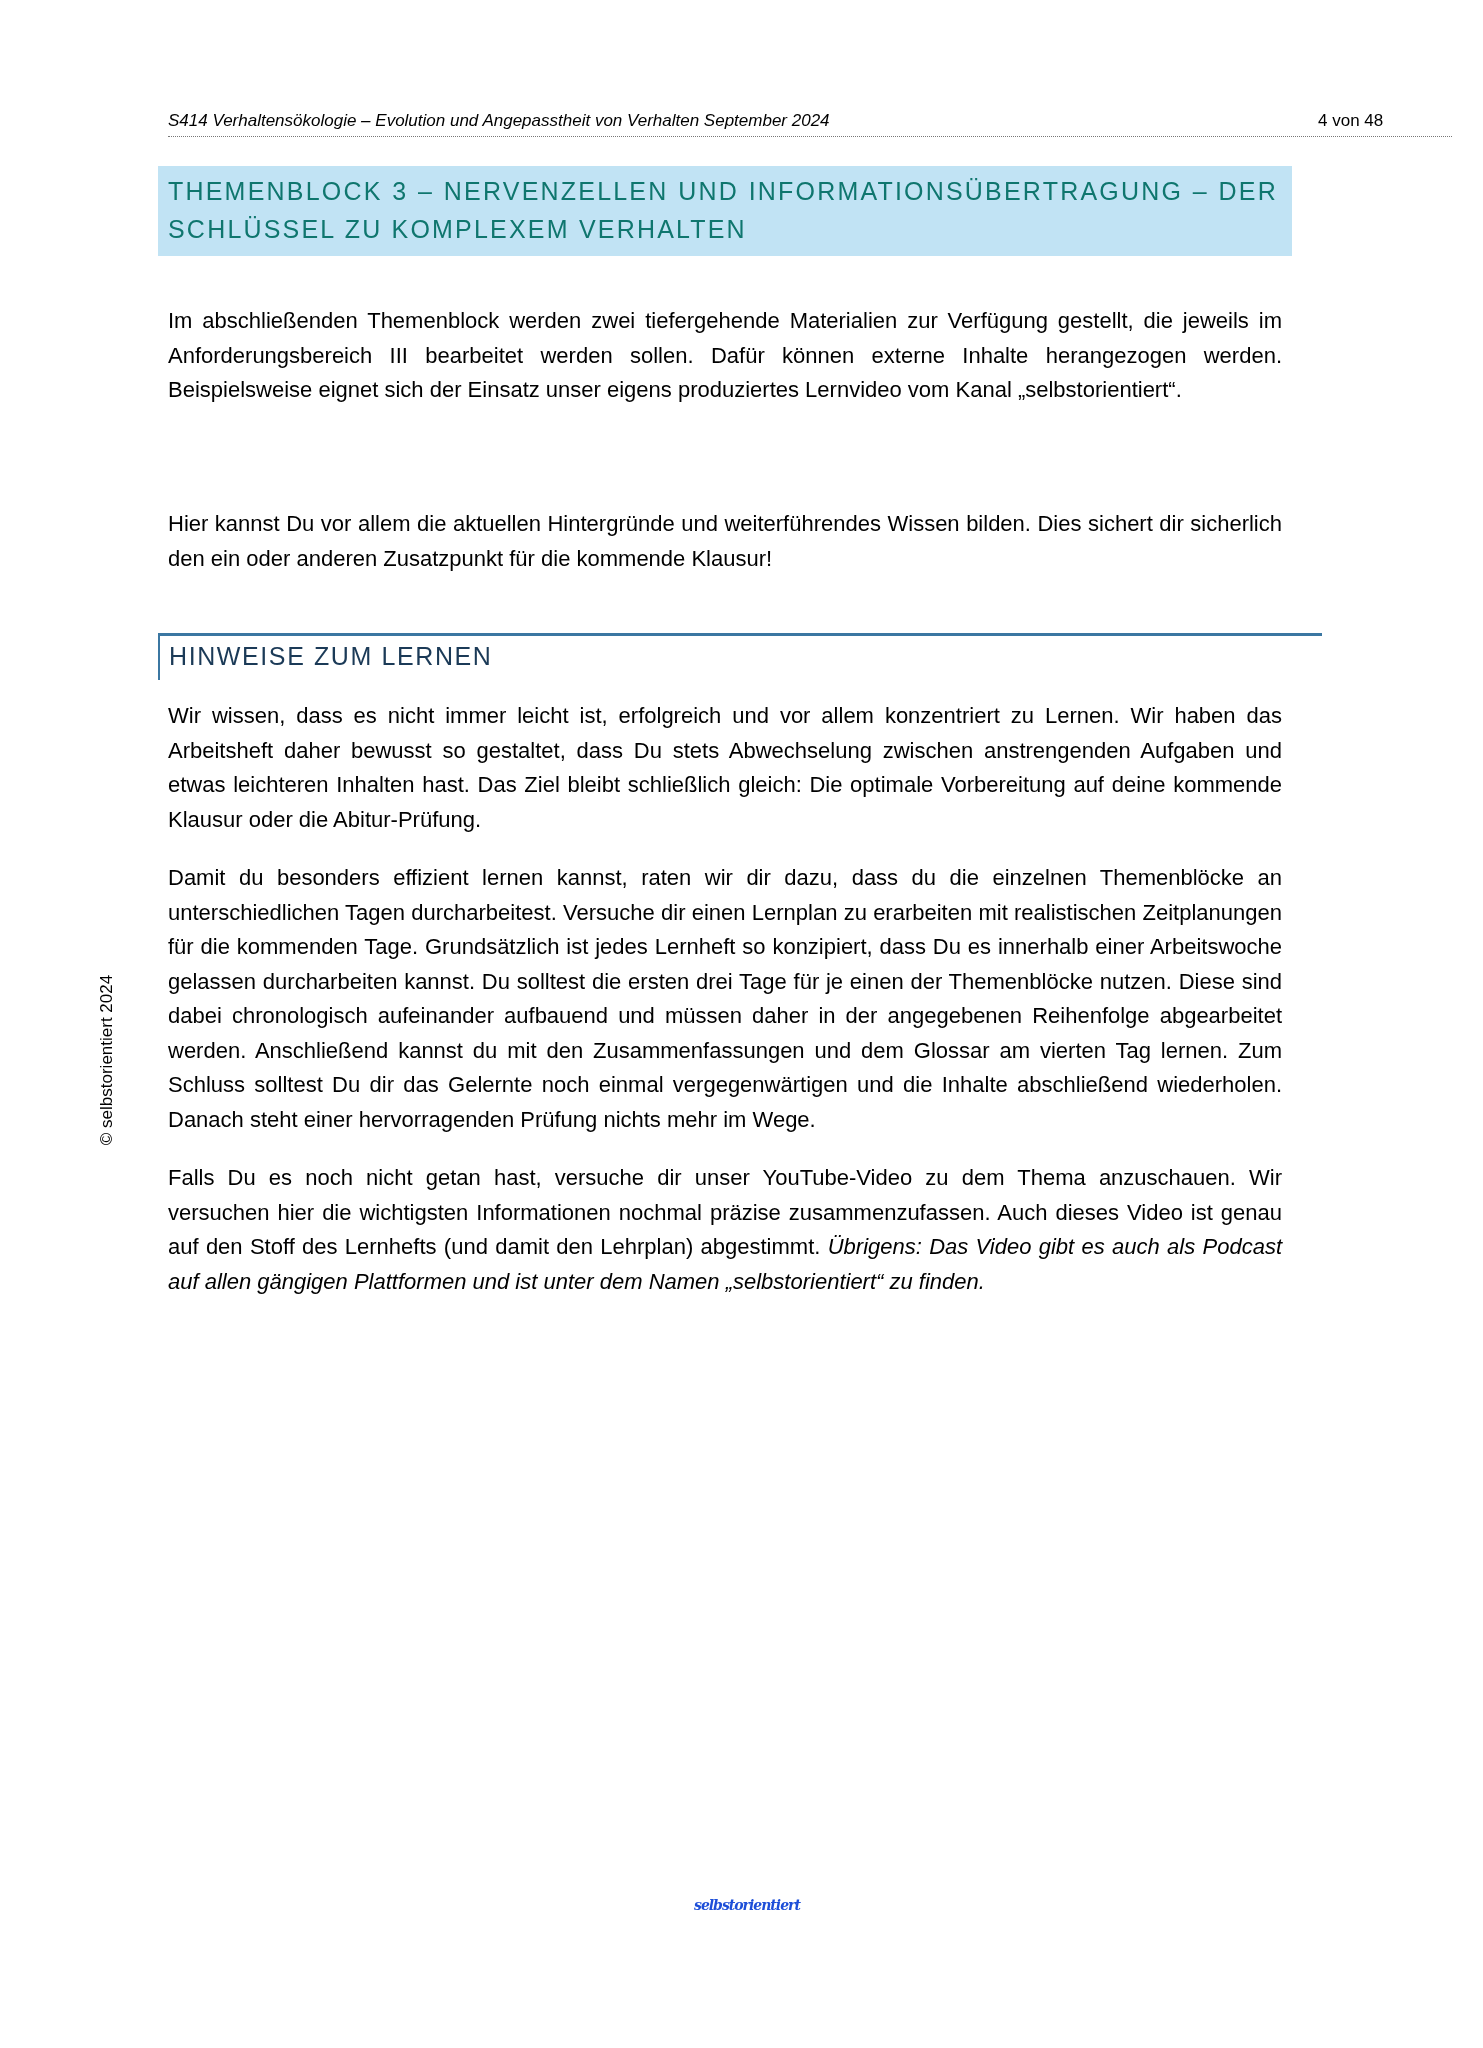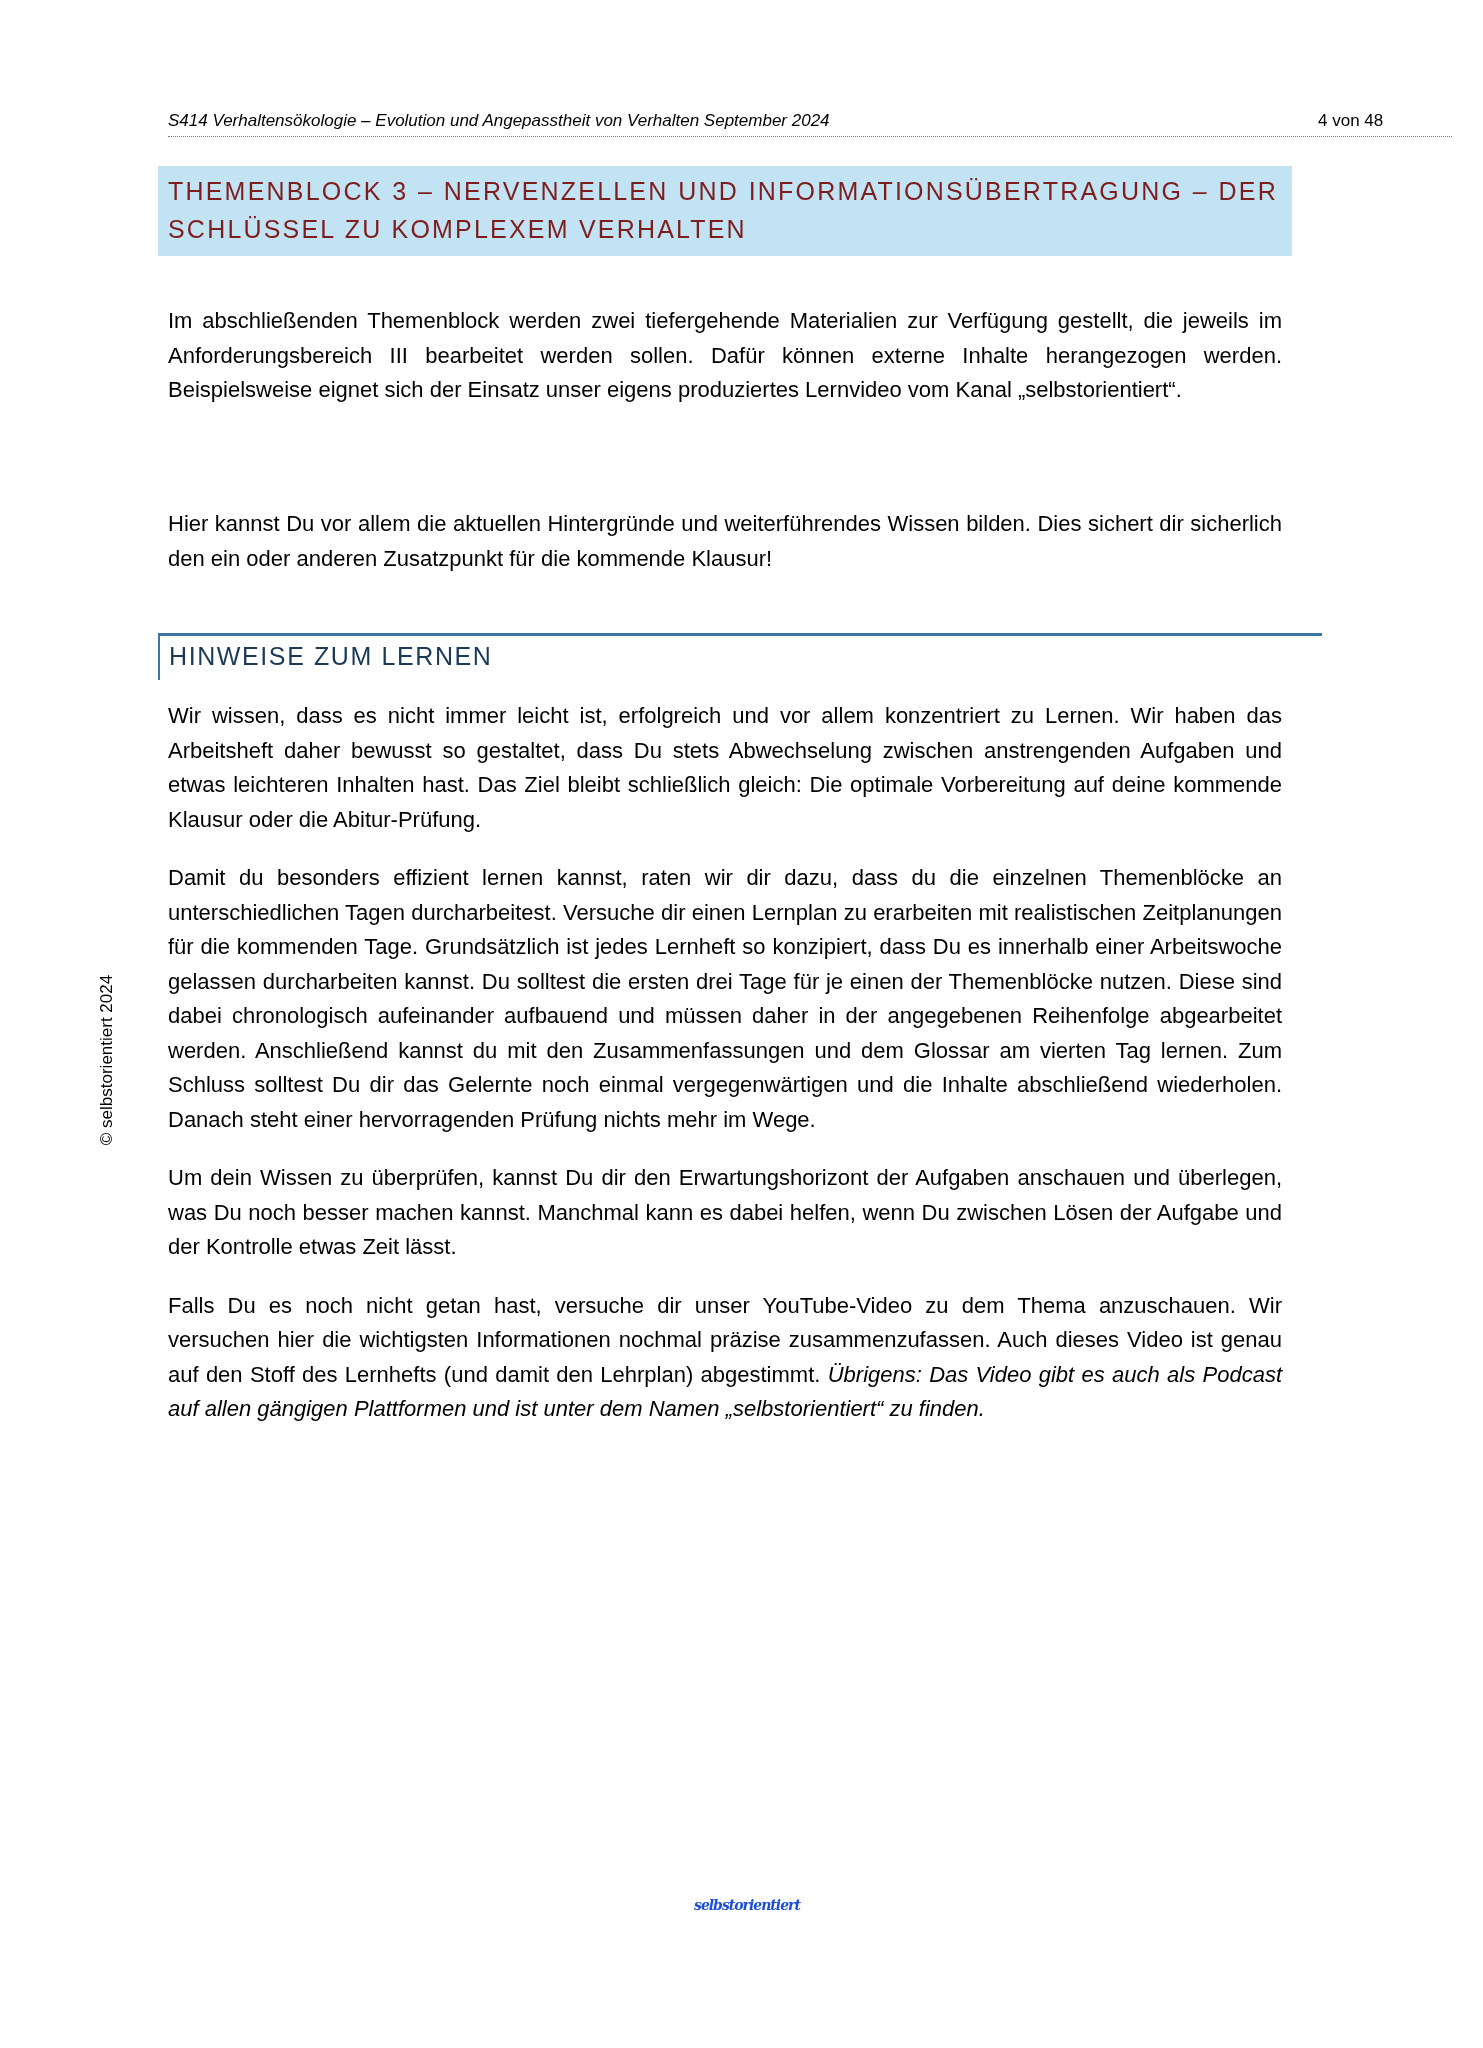--- a/index.html
+++ b/index.html
@@ -6,21 +6,21 @@
     body { width: 1483px; height: 2048px; position: relative; overflow: hidden;
            font-family: "Liberation Sans", sans-serif; color: #000; }
     .running-header { position: absolute; left: 168px; top: 108px; width: 1284px; height: 28px;
                       border-bottom: 1px dotted #777; font-size: 17px; }
     .running-header .title { position: absolute; left: 0; top: 3px; font-style: italic; }
     .running-header .pageno { position: absolute; left: 1150px; top: 3px; }
     .theme-box { position: absolute; left: 158px; top: 166px; width: 1134px; height: 90px;
                  background: #c1e3f4; }
     .theme-box .heading { position: absolute; left: 10px; top: 6px; width: 1110px;
                  font-size: 25px; letter-spacing: 2.2px; line-height: 38px; text-align: justify;
-                 text-align-last: left; color: #7f1d1d; }
+                 text-align-last: left; color: #0f766e; }
     .content { position: absolute; left: 168px; width: 1114px; font-size: 22px; line-height: 34.5px; }
     .content p { margin: 0; text-align: justify; }
     .subhead { font-weight: bold; font-size: 21.5px; }
     .hinweise { position: absolute; left: 158px; top: 633px; width: 1126px; height: 44px;
                 border-top: 3px solid #3b77a2; border-left: 2px solid #3b77a2; padding-left: 36px; }
     .hinweise .label { position: absolute; left: 9px; top: 6px; font-size: 25px;
                 letter-spacing: 1.6px; color: #1b3a57; }
     .side-copyright { position: absolute; left: 107px; top: 1060px; transform: translate(-50%,-50%) rotate(-90deg);
                       font-size: 17px; white-space: nowrap; }
     .footer-logo { position: absolute; left: 694px; top: 1897px; font-family: "DejaVu Serif", serif;
@@ -50,19 +50,18 @@
   <p style="margin-top: 40px;">Hier kannst Du vor allem die aktuellen Hintergründe und weiterführendes Wissen bilden. Dies sichert dir sicherlich den ein oder anderen Zusatzpunkt für die kommende Klausur!</p>
 </div>
 
 <div class="hinweise">
   <span class="label">HINWEISE ZUM LERNEN</span>
 </div>
 
 <div class="content" style="top: 699px;">
   <p>Wir wissen, dass es nicht immer leicht ist, erfolgreich und vor allem konzentriert zu Lernen. Wir haben das Arbeitsheft daher bewusst so gestaltet, dass Du stets Abwechselung zwischen anstrengenden Aufgaben und etwas leichteren Inhalten hast. Das Ziel bleibt schließlich gleich: Die optimale Vorbereitung auf deine kommende Klausur oder die Abitur-Prüfung.</p>
   <p style="margin-top: 24px;">Damit du besonders effizient lernen kannst, raten wir dir dazu, dass du die einzelnen Themenblöcke an unterschiedlichen Tagen durcharbeitest. Versuche dir einen Lernplan zu erarbeiten mit realistischen Zeitplanungen für die kommenden Tage. Grundsätzlich ist jedes Lernheft so konzipiert, dass Du es innerhalb einer Arbeitswoche gelassen durcharbeiten kannst. Du solltest die ersten drei Tage für je einen der Themenblöcke nutzen. Diese sind dabei chronologisch aufeinander aufbauend und müssen daher in der angegebenen Reihenfolge abgearbeitet werden. Anschließend kannst du mit den Zusammenfassungen und dem Glossar am vierten Tag lernen. Zum Schluss solltest Du dir das Gelernte noch einmal vergegenwärtigen und die Inhalte abschließend wiederholen. Danach steht einer hervorragenden Prüfung nichts mehr im Wege.</p>
-  <p style="margin-top: 24px;">Um dein Wissen zu überprüfen, kannst Du dir den Erwartungshorizont der Aufgaben anschauen und überlegen, was Du noch besser machen kannst. Manchmal kann es dabei helfen, wenn Du zwischen Lösen der Aufgabe und der Kontrolle etwas Zeit lässt.</p>
   <p style="margin-top: 24px;"><span>Falls Du es noch nicht getan hast, versuche dir unser YouTube-Video zu dem Thema anzuschauen. Wir versuchen hier die wichtigsten Informationen nochmal präzise zusammenzufassen. Auch dieses Video ist genau auf den Stoff des Lernhefts (und damit den Lehrplan) abgestimmt. </span><em>Übrigens: Das Video gibt es auch als Podcast auf allen gängigen Plattformen und ist unter dem Namen „selbstorientiert“ zu finden.</em></p>
 </div>
 
 <div class="side-copyright">© selbstorientiert 2024</div>
 
 <div class="footer-logo">selbstorientiert</div>
 
 </body></html>

